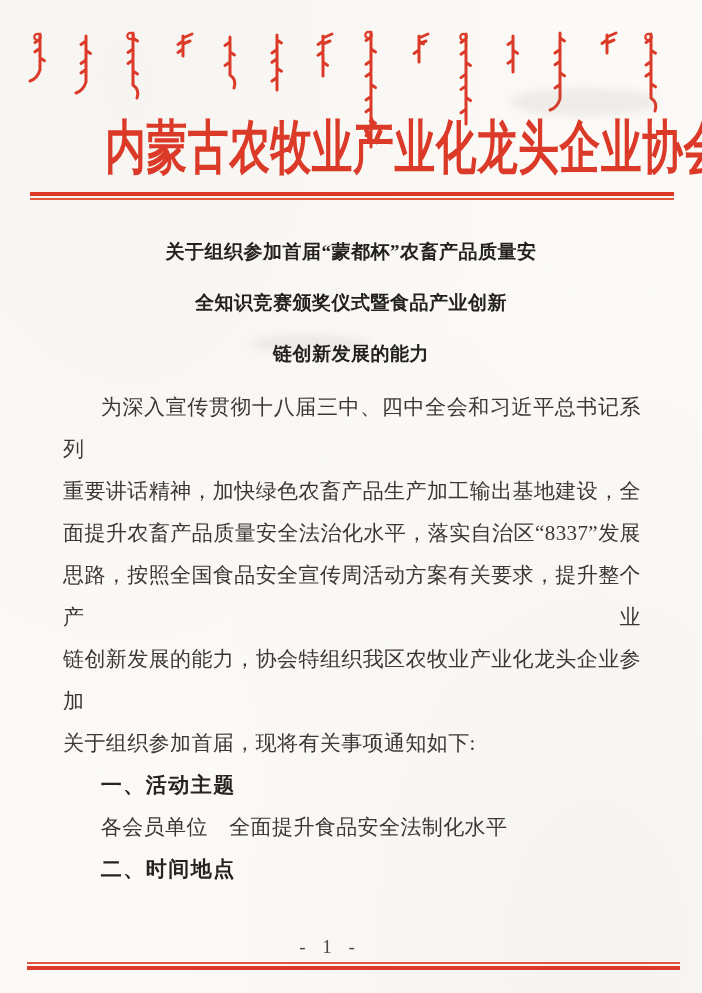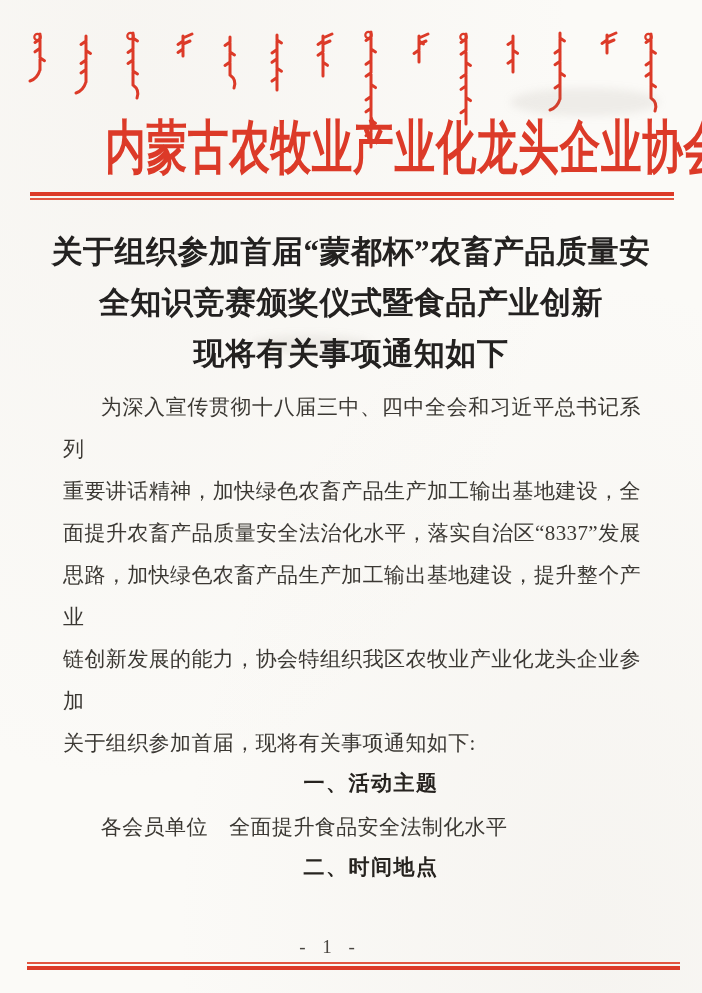--- a/index.html
+++ b/index.html
@@ -26,31 +26,31 @@
     font-size:58px;font-weight:700;color:#dc3a28;
     transform:scaleX(0.70);transform-origin:50% 50%;
     letter-spacing:1px;
   }
   .rule-top{position:absolute;top:192px;left:30px;width:644px;}
   .rule-top .thick{height:4px;background:#dc3a28;}
   .rule-top .thin{height:2px;background:#e25540;margin-top:2px;}
   .doc-title{
     position:absolute;top:226px;left:0;width:702px;
     text-align:center;font-weight:700;color:#232120;
-    font-size:31px;line-height:51px;letter-spacing:0.5px;
+    font-size:19px;line-height:51px;letter-spacing:0.5px;
   }
   .content{
     position:absolute;top:386px;left:63px;width:578px;
     font-size:21px;line-height:42px;letter-spacing:0.4px;
     color:#3b3833;
   }
   .line{min-height:42px;}
   .indent2{text-indent:1.8em;}
   .fill{text-align:justify;text-align-last:justify;font-family:Liberation Serif, serif;}
-  .bold{font-weight:700;color:#26231f;font-family:Liberation Mono, monospace;letter-spacing:1.5px;text-align:center;}
+  .bold{font-weight:700;color:#26231f;font-family:Liberation Sans, sans-serif;letter-spacing:1.5px;}
   .page-num{
     position:absolute;top:936px;left:0;width:660px;
     text-align:center;font-size:19px;letter-spacing:6px;color:#4a4641;
   }
   .rule-bottom{position:absolute;top:962px;left:27px;width:653px;}
   .rule-bottom .thin{height:2px;background:#e25540;}
   .rule-bottom .thick{height:4px;background:#dc3a28;margin-top:2px;}
 </style>
 </head>
 <body>
@@ -85,28 +85,28 @@
   <div class="org-title">内蒙古农牧业产业化龙头企业协会</div>
 
   <div class="rule-top">
     <div class="thick"></div>
     <div class="thin"></div>
   </div>
 
   <div class="doc-title">
     <div>关于组织参加首届“蒙都杯”农畜产品质量安</div>
     <div>全知识竞赛颁奖仪式暨食品产业创新</div>
-    <div>现将有关事项通知如下</div>
+    <div>链创新发展的能力</div>
   </div>
 
   <div id="content" class="content">
       <div class="line indent2 fill">为深入宣传贯彻十八届三中、四中全会和习近平总书记系列</div>
       <div class="line fill">重要讲话精神，加快绿色农畜产品生产加工输出基地建设，全</div>
       <div class="line fill">面提升农畜产品质量安全法治化水平，落实自治区“8337”发展</div>
-      <div class="line fill">思路，加快绿色农畜产品生产加工输出基地建设，提升整个产业</div>
+      <div class="line fill">思路，按照全国食品安全宣传周活动方案有关要求，提升整个产业</div>
       <div class="line fill">链创新发展的能力，协会特组织我区农牧业产业化龙头企业参加</div>
       <div class="line">关于组织参加首届，现将有关事项通知如下:</div>
       <div class="line indent2 bold">一、活动主题</div>
       <div class="line indent2">各会员单位　全面提升食品安全法制化水平</div>
       <div class="line indent2 bold">二、时间地点</div>
     </div>
 
   <div class="page-num">- 1 -</div>
 
   <div class="rule-bottom">

